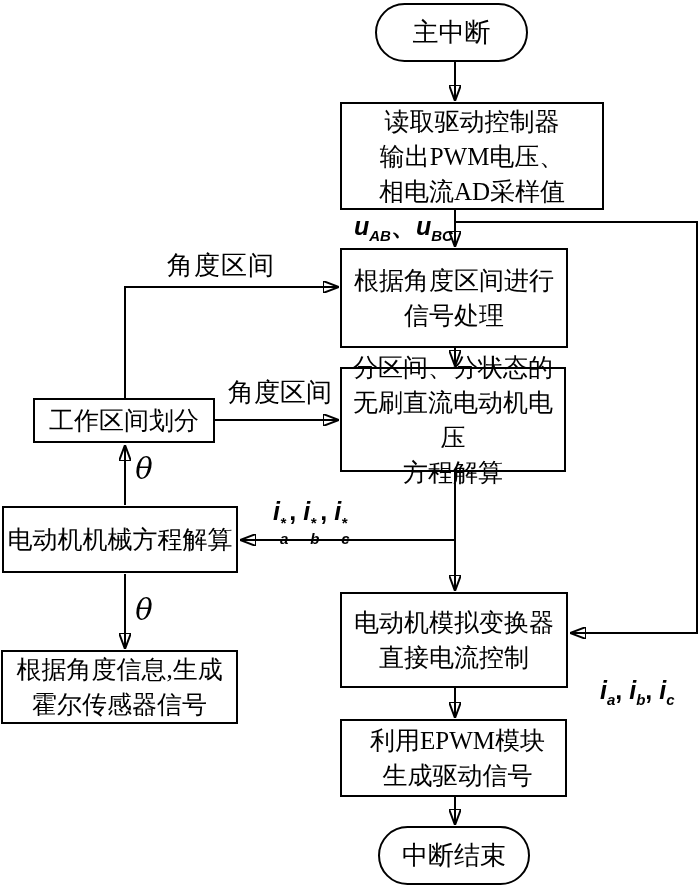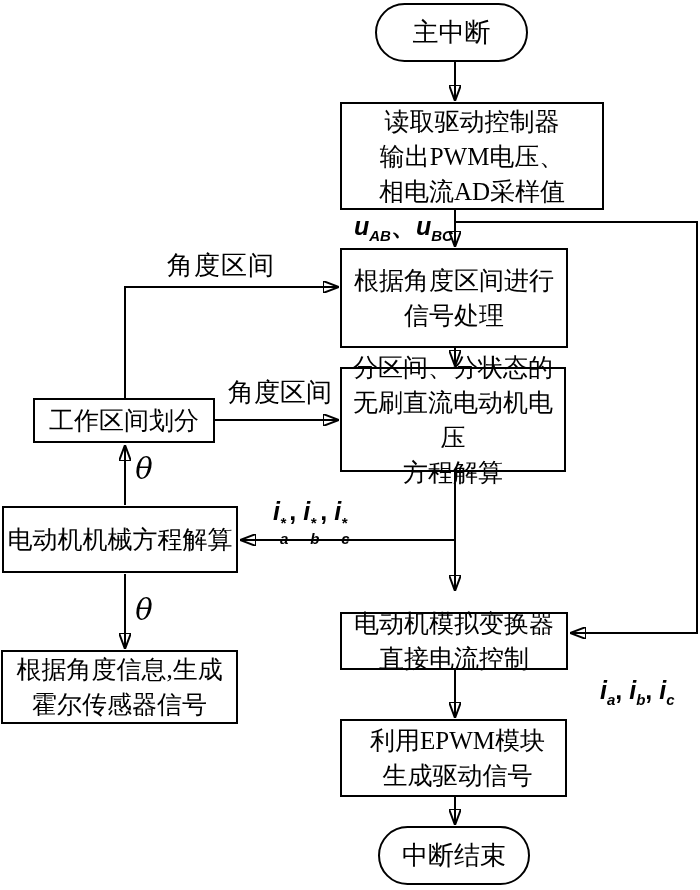--- a/index.html
+++ b/index.html
@@ -82,21 +82,21 @@
 
   <div class="node" style="left:2px; top:506px; width:236px; height:67px;">
     <span class="txt">电动机机械方程解算</span>
   </div>
 
   <div class="node" style="left:1px; top:650px; width:237px; height:74px;">
     <span class="txt">根据角度信息,生成
 霍尔传感器信号</span>
   </div>
 
-  <div class="node" style="left:340px; top:592px; width:228px; height:58px;margin-top:20px;">
+  <div class="node" style="left:340px; top:592px; width:228px; height:96px;">
     <span class="txt">电动机模拟变换器
 直接电流控制</span>
   </div>
 
   <div class="node" style="left:340px; top:719px; width:227px; height:78px;padding-left:8px;">
     <span class="txt">利用EPWM模块
 生成驱动信号</span>
   </div>
 
   <div class="node terminal" style="left:378px; top:826px; width:152px; height:59px;">

